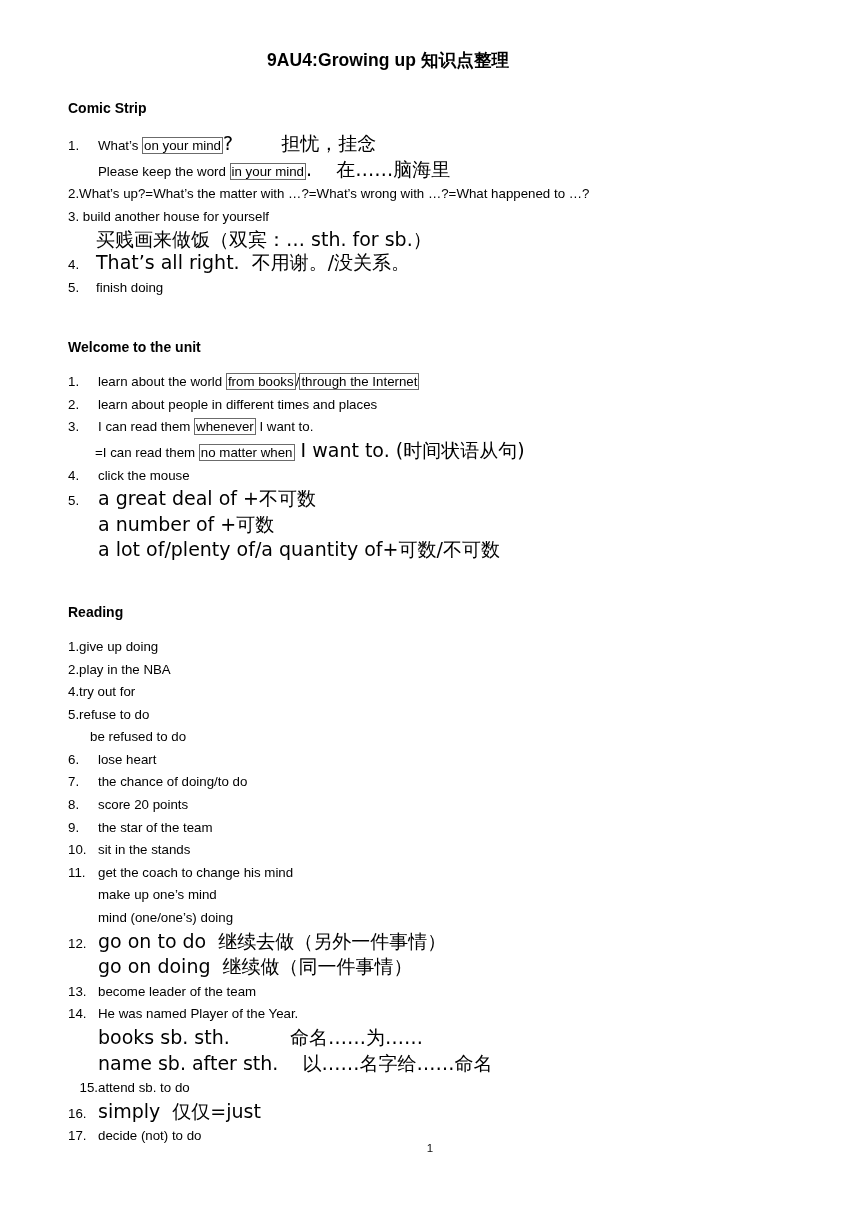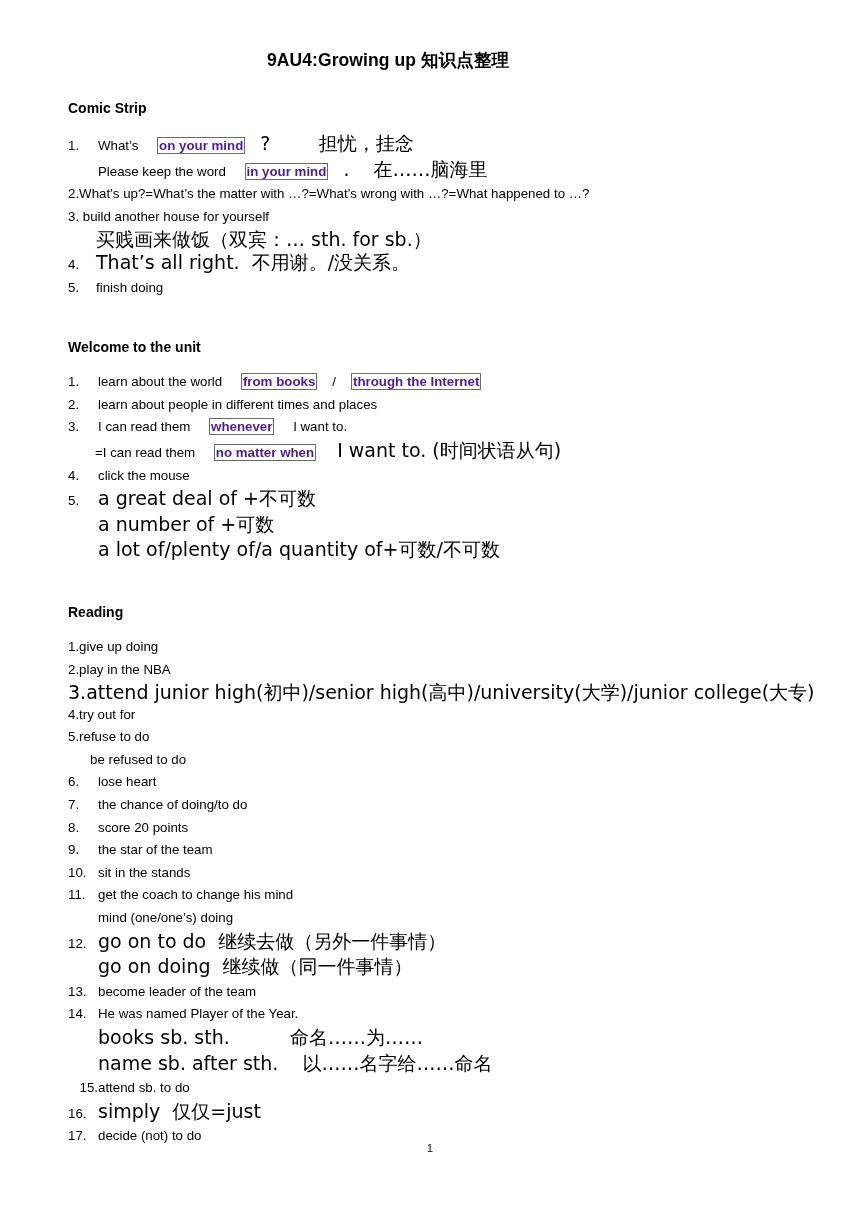--- a/index.html
+++ b/index.html
@@ -60,25 +60,25 @@
     padding: 0;
   }
   .ind-0  { padding-left: 0px; }
   .ind-1  { padding-left: 5px; }
   .ind-2  { padding-left: 22px; }
   .ind-3  { padding-left: 28px; }
   .num {
     display: inline-block;
   }
   .hl {
-    color: #4c1d95;
-    font-weight: bold;
+    color: #000000;
+    font-weight: normal;
     border: 1px solid #6b6b6b;
     padding: 0px 1px 0px 1px;
-    margin: 15px;
+    margin: 0;
     line-height: normal;
   }
   .zh {
     font-family: "DejaVu Sans", "Liberation Sans", sans-serif;
     font-size: 19px;
   }
   .page-number {
     position: absolute;
     bottom: 62px;
     left: 0;
@@ -140,32 +140,32 @@
     </div>
 
     <div class="section-gap-before"></div>
 
     <div class="section">
       <div class="section-heading">Reading</div>
       <div class="list-gap"></div>
 
       <div class="line ind-0"><span>1.give up doing</span></div>
       <div class="line ind-0"><span>2.play in the NBA</span></div>
-      <div class="line ind-0 zh"><span>3.attend junior high(初中)/senior high(高中)/university(大学)/junior college(大专)</span></div>
       <div class="line ind-0"><span>4.try out for</span></div>
       <div class="line ind-0"><span>5.refuse to do</span></div>
       <div class="line ind-2"><span>be refused to do</span></div>
 
       <div class="line ind-0"><span class="num" style="display:inline-block;width:30px;">6.</span><span>lose heart</span></div>
       <div class="line ind-0"><span class="num" style="display:inline-block;width:30px;">7.</span><span>the chance of doing/to do</span></div>
       <div class="line ind-0"><span class="num" style="display:inline-block;width:30px;">8.</span><span>score 20 points</span></div>
       <div class="line ind-0"><span class="num" style="display:inline-block;width:30px;">9.</span><span>the star of the team</span></div>
       <div class="line ind-0"><span class="num" style="display:inline-block;width:30px;">10.</span><span>sit in the stands</span></div>
       <div class="line ind-0"><span class="num" style="display:inline-block;width:30px;">11.</span><span>get the coach to change his mind</span></div>
 
+      <div class="line ind-0"><span style="display:inline-block;width:30px;"></span><span>make up one’s mind</span></div>
       <div class="line ind-0"><span style="display:inline-block;width:30px;"></span><span>mind (one/one’s) doing</span></div>
 
       <div class="line ind-0"><span class="num" style="display:inline-block;width:30px;">12.</span><span class="zh">go on to do  继续去做（另外一件事情）</span></div>
       <div class="line ind-0"><span style="display:inline-block;width:30px;"></span><span class="zh">go on doing  继续做（同一件事情）</span></div>
 
       <div class="line ind-0"><span class="num" style="display:inline-block;width:30px;">13.</span><span>become leader of the team</span></div>
       <div class="line ind-0"><span class="num" style="display:inline-block;width:30px;">14.</span><span>He was named Player of the Year.</span></div>
 
       <div class="line ind-0"><span style="display:inline-block;width:30px;"></span><span class="zh">books sb. sth.          命名……为……</span></div>
       <div class="line ind-0"><span style="display:inline-block;width:30px;"></span><span class="zh">name sb. after sth.    以……名字给……命名</span></div>

